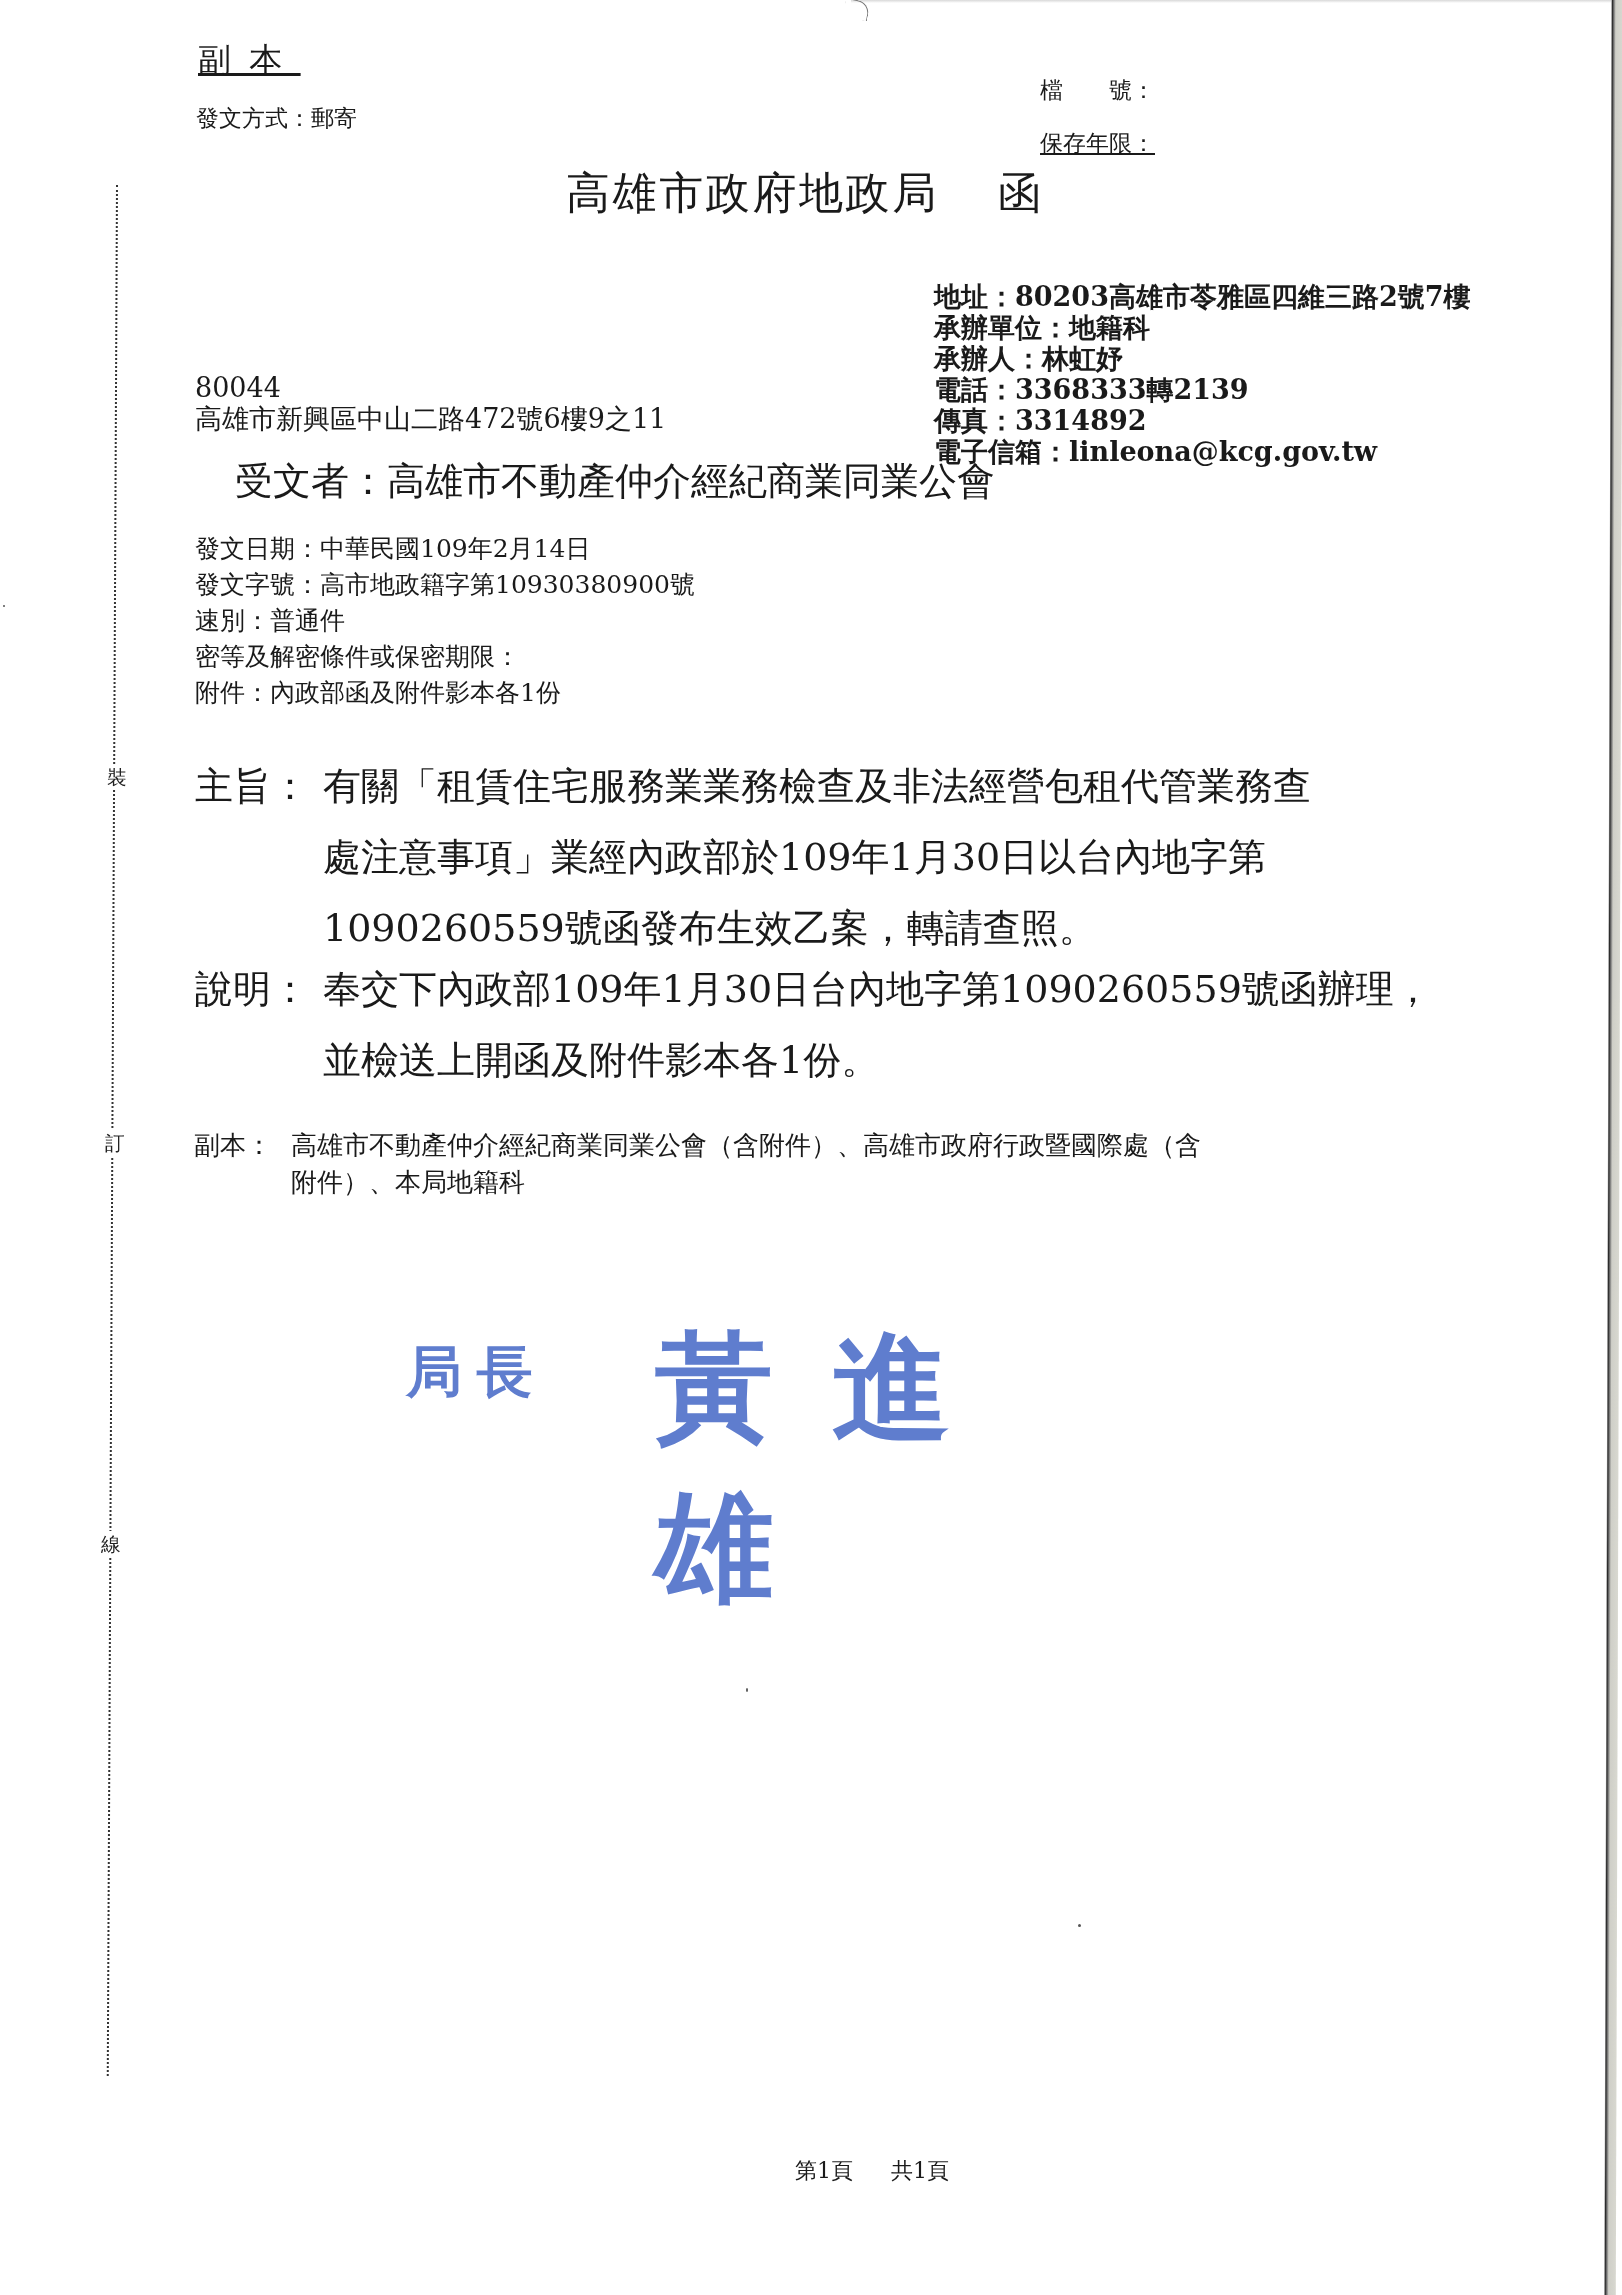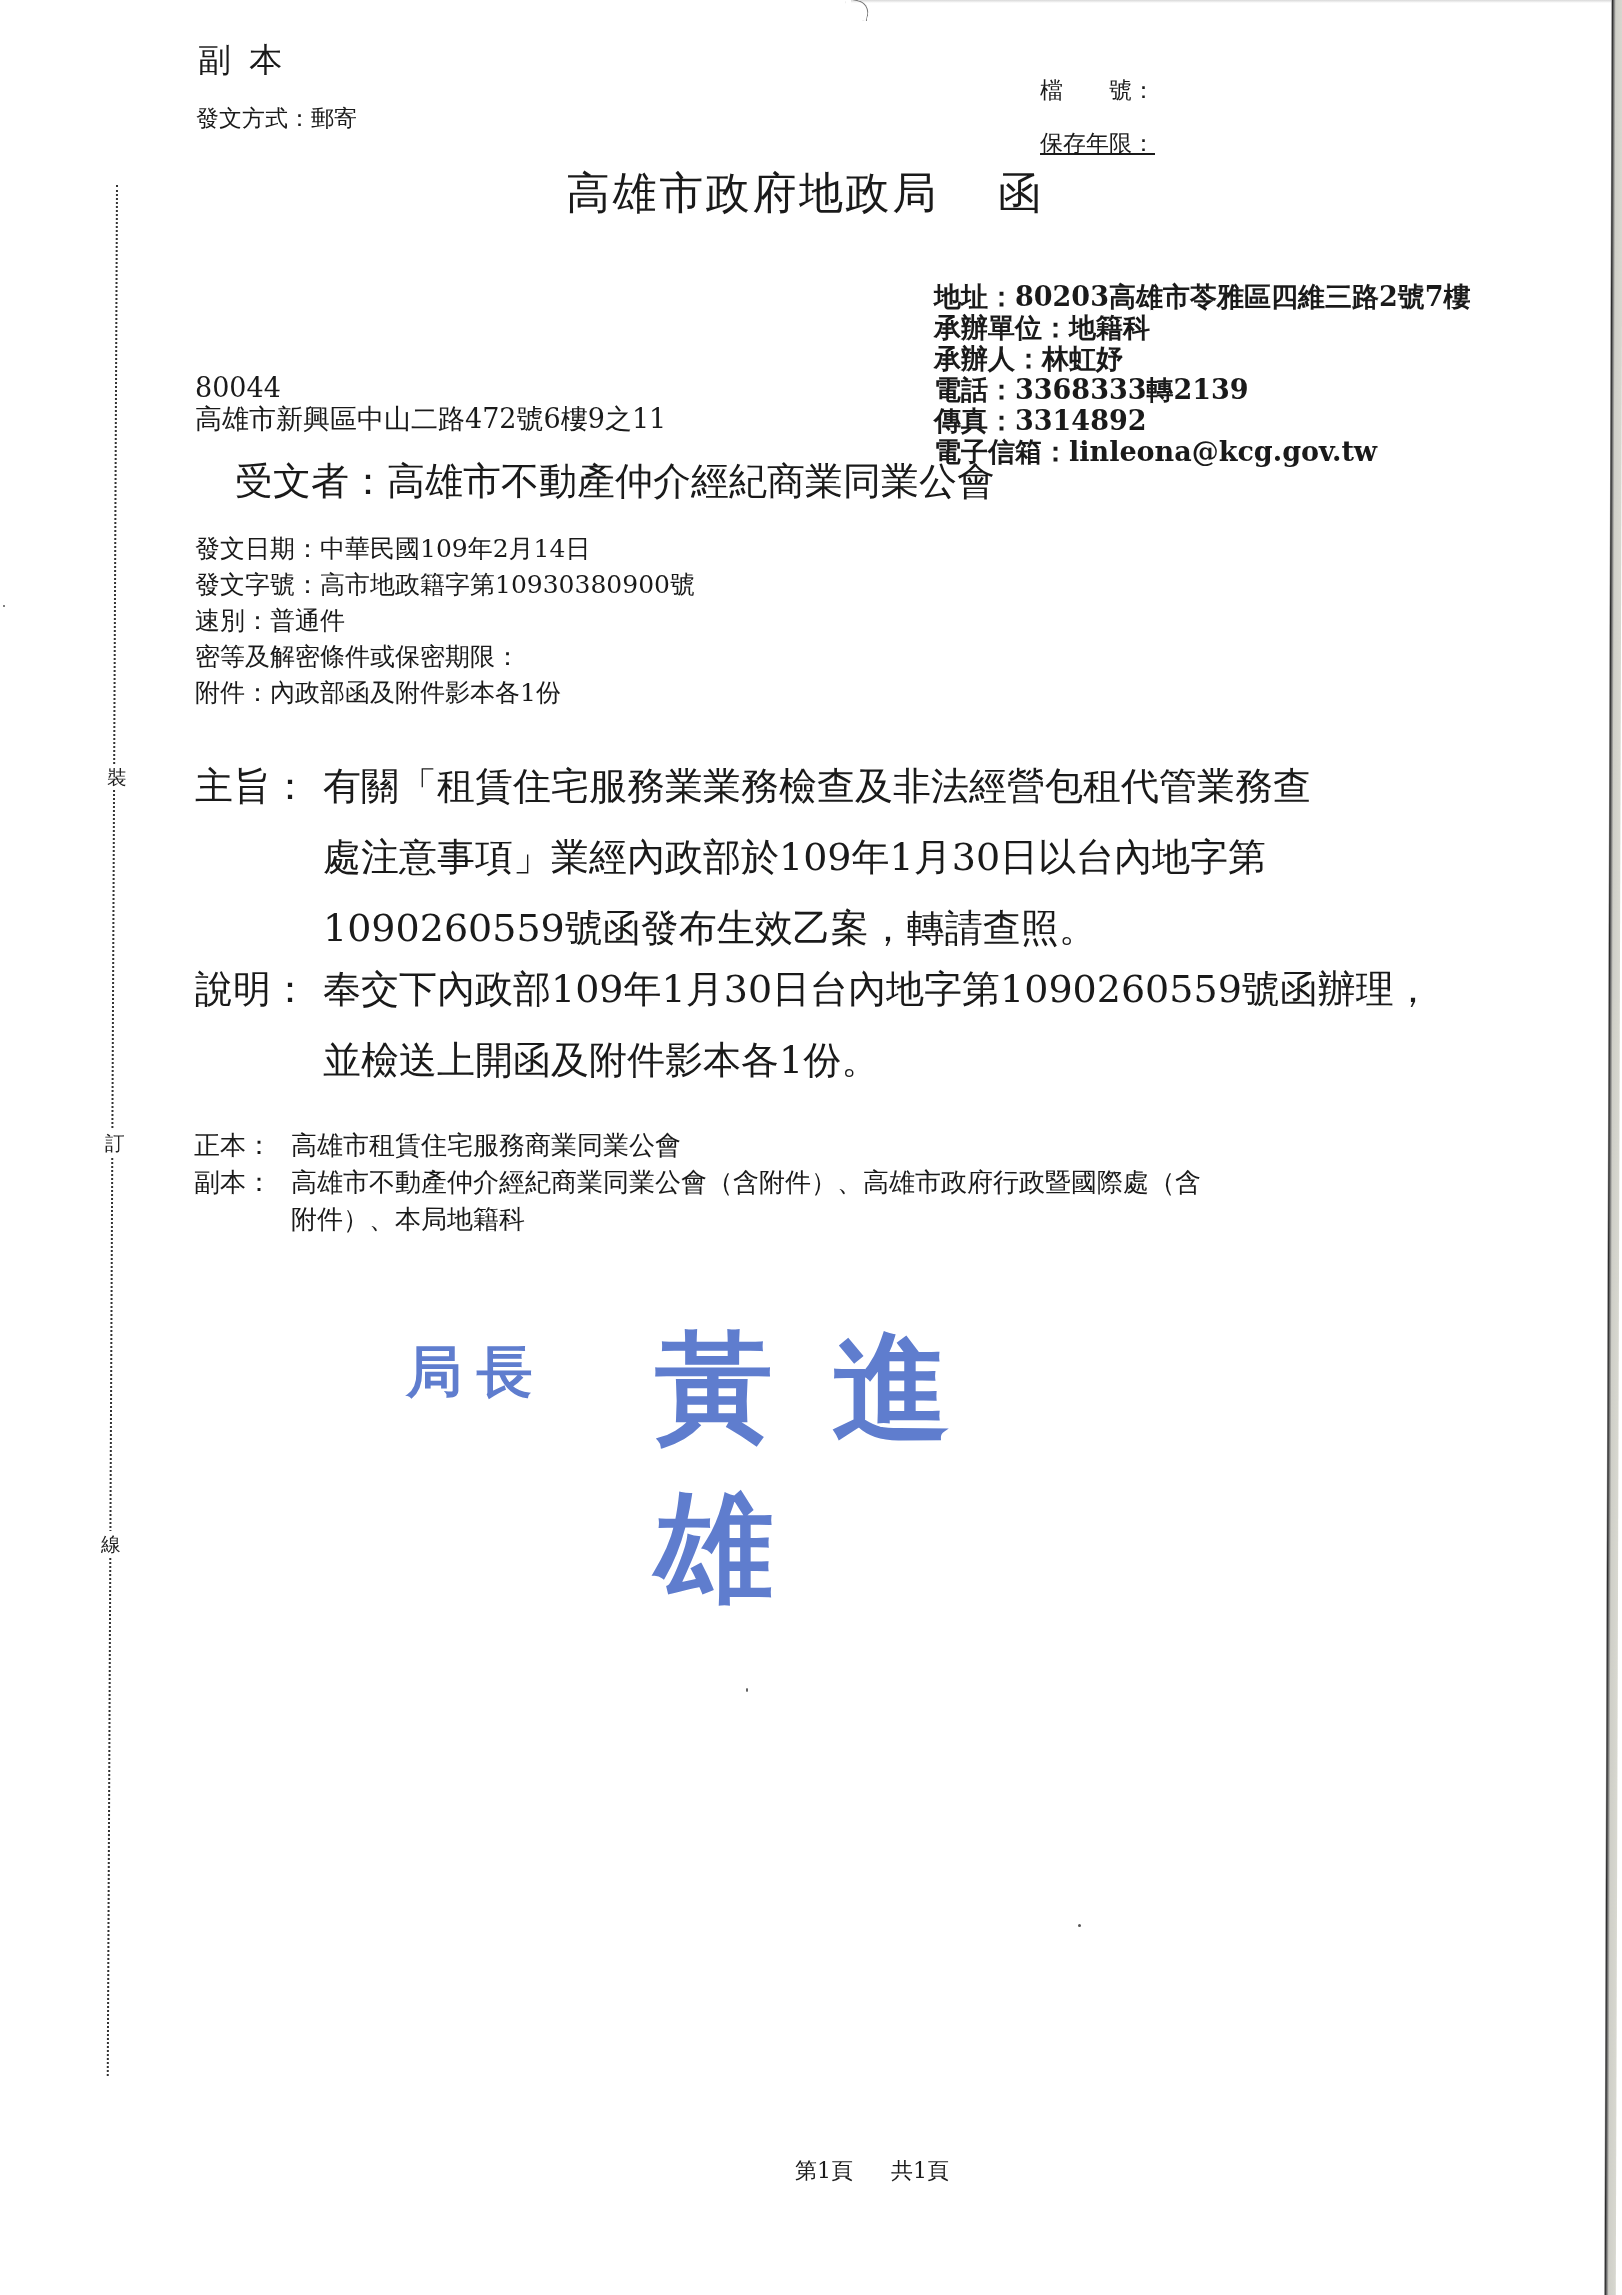--- a/index.html
+++ b/index.html
@@ -49,21 +49,21 @@
     }
     .binding-char {
       position: absolute;
       font-size: 19.6px;
       background: #fff;
       padding: 2.6px 0;
       line-height: 21px;
       color: #222;
     }
 
-    .copy-mark { left: 198px; top: 38px; font-size: 33px; letter-spacing: 18.3px; }
+    .copy-mark { left: 198px; top: 38px; font-size: 33px; letter-spacing: 18.3px; text-decoration: underline; }
     .send-method { left: 196px; top: 103px; font-size: 23px; }
     .file-no { left: 1040px; top: 75px; font-size: 23px; }
     .retention { left: 1040px; top: 128px; font-size: 23px; text-decoration: underline; }
     .doc-title { left: 566px; top: 164px; font-size: 44px; letter-spacing: 2.6px; }
     .doc-title .gap { display: inline-block; width: 59px; }
 
     .sender-block { left: 934px; top: 281px; font-size: 27px; line-height: 31px; font-weight: bold; }
     .sender-block div { white-space: nowrap; }
 
     .recip-addr { left: 195px; top: 372px; font-size: 27px; line-height: 31px; }
@@ -167,24 +167,20 @@
     <div class="para-label">說明：</div>
     <div class="para-body">
       <div>奉交下內政部109年1月30日台內地字第1090260559號函辦理，</div>
       <div>並檢送上開函及附件影本各1份。</div>
     </div>
   </div>
 </div>
 
 <div class="abs dist-block">
   <div class="dist-row">
-    <div class="dist-label">正本：</div>
-    <div>高雄市租賃住宅服務商業同業公會</div>
-  </div>
-  <div class="dist-row">
     <div class="dist-label">副本：</div>
     <div>
       <div>高雄市不動產仲介經紀商業同業公會（含附件）、高雄市政府行政暨國際處（含</div>
       <div>附件）、本局地籍科</div>
     </div>
   </div>
 </div>
 
 <div class="stamp">
   <span class="title">局長</span>

